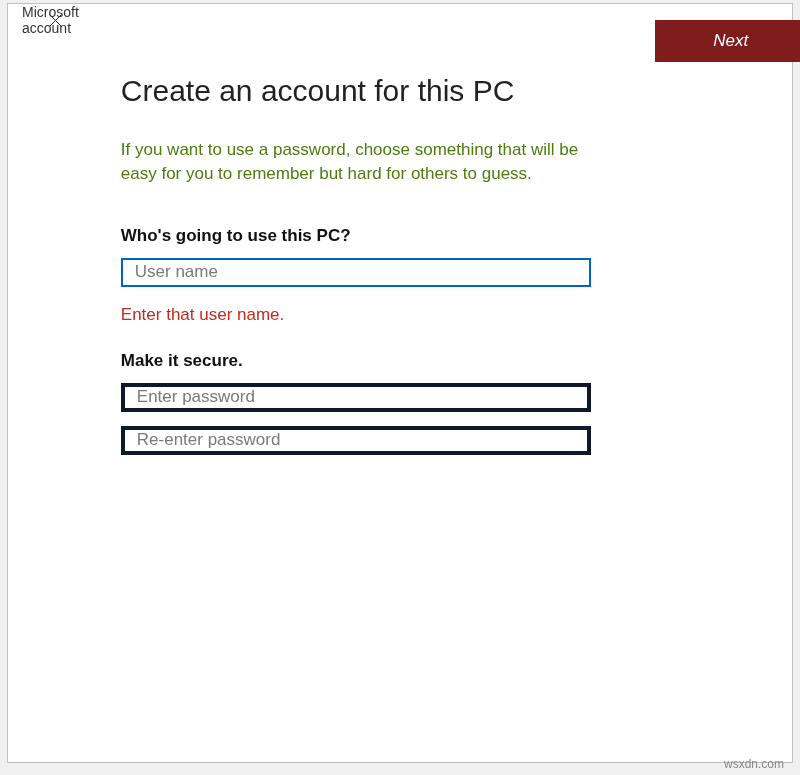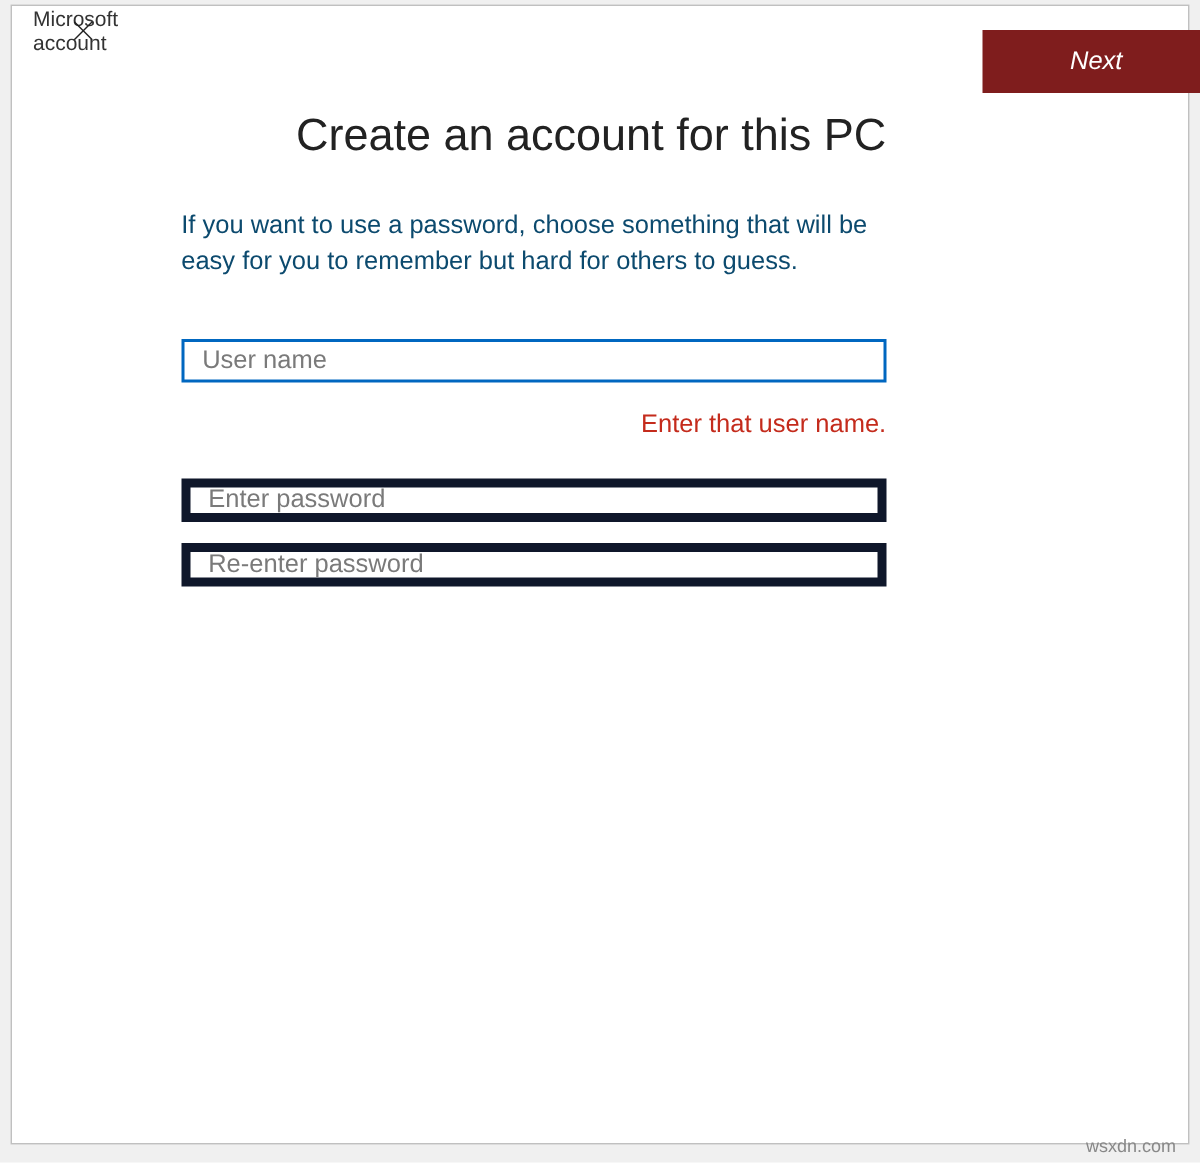--- a/index.html
+++ b/index.html
@@ -47,31 +47,30 @@
     }
     .close-btn svg {
       width: 13px;
       height: 13px;
     }
     .content {
       flex: 1;
       padding: 70px 42px 0 42px;
       display: flex;
       flex-direction: column;
-      align-items: flex-end;
     }
     .page-heading {
       font-size: 30px;
       font-weight: 400;
       color: #222;
       margin-bottom: 30px;
     }
     .description {
       font-size: 17px;
-      color: #0c4a6e;
+      color: #4d7c0f;
       line-height: 1.4;
       margin-bottom: 40px;
     }
     .section-label {
       font-size: 17px;
       font-weight: 600;
       color: #111;
       margin-bottom: 12px;
     }
     .text-input {
@@ -89,21 +88,21 @@
     .username-input {
       border: 2px solid #0067c0;
       margin-bottom: 18px;
     }
     .error-text {
       color: #c42b1c;
       font-size: 17px;
       margin-bottom: 26px;
     }
     .password-input {
-      border: 6px solid #0f172a;
+      border: 4px solid #0f172a;
       margin-bottom: 14px;
     }
     .footer {
       display: flex;
       justify-content: flex-end;
       padding: 16px 22px 22px 22px;
       gap: 18px;
     }
     .btn {
       width: 152px;
@@ -142,23 +141,25 @@
         <line x1="0.5" y1="0.5" x2="12.5" y2="12.5" stroke="#222" stroke-width="1"></line>
         <line x1="12.5" y1="0.5" x2="0.5" y2="12.5" stroke="#222" stroke-width="1"></line>
       </svg>
     </div>
   </div>
 
   <div class="content">
     <h1 class="page-heading">Create an account for this PC</h1>
     <p class="description">If you want to use a password, choose something that will be easy for you to remember but hard for others to guess.</p>
 
+    <div class="section-label">Who's going to use this PC?</div>
     <input type="text" class="text-input username-input" placeholder="User name" style="">
     <div class="error-text">Enter that user name.</div>
 
+    <div class="section-label">Make it secure.</div>
     <input type="password" class="text-input password-input" placeholder="Enter password" style="">
     <input type="password" class="text-input password-input" placeholder="Re-enter password" style="">
   </div>
 
   <div class="footer">
     <button class="btn btn-primary">Next</button>
     <button class="btn btn-secondary">Back</button>
   </div>
 </div>
 

